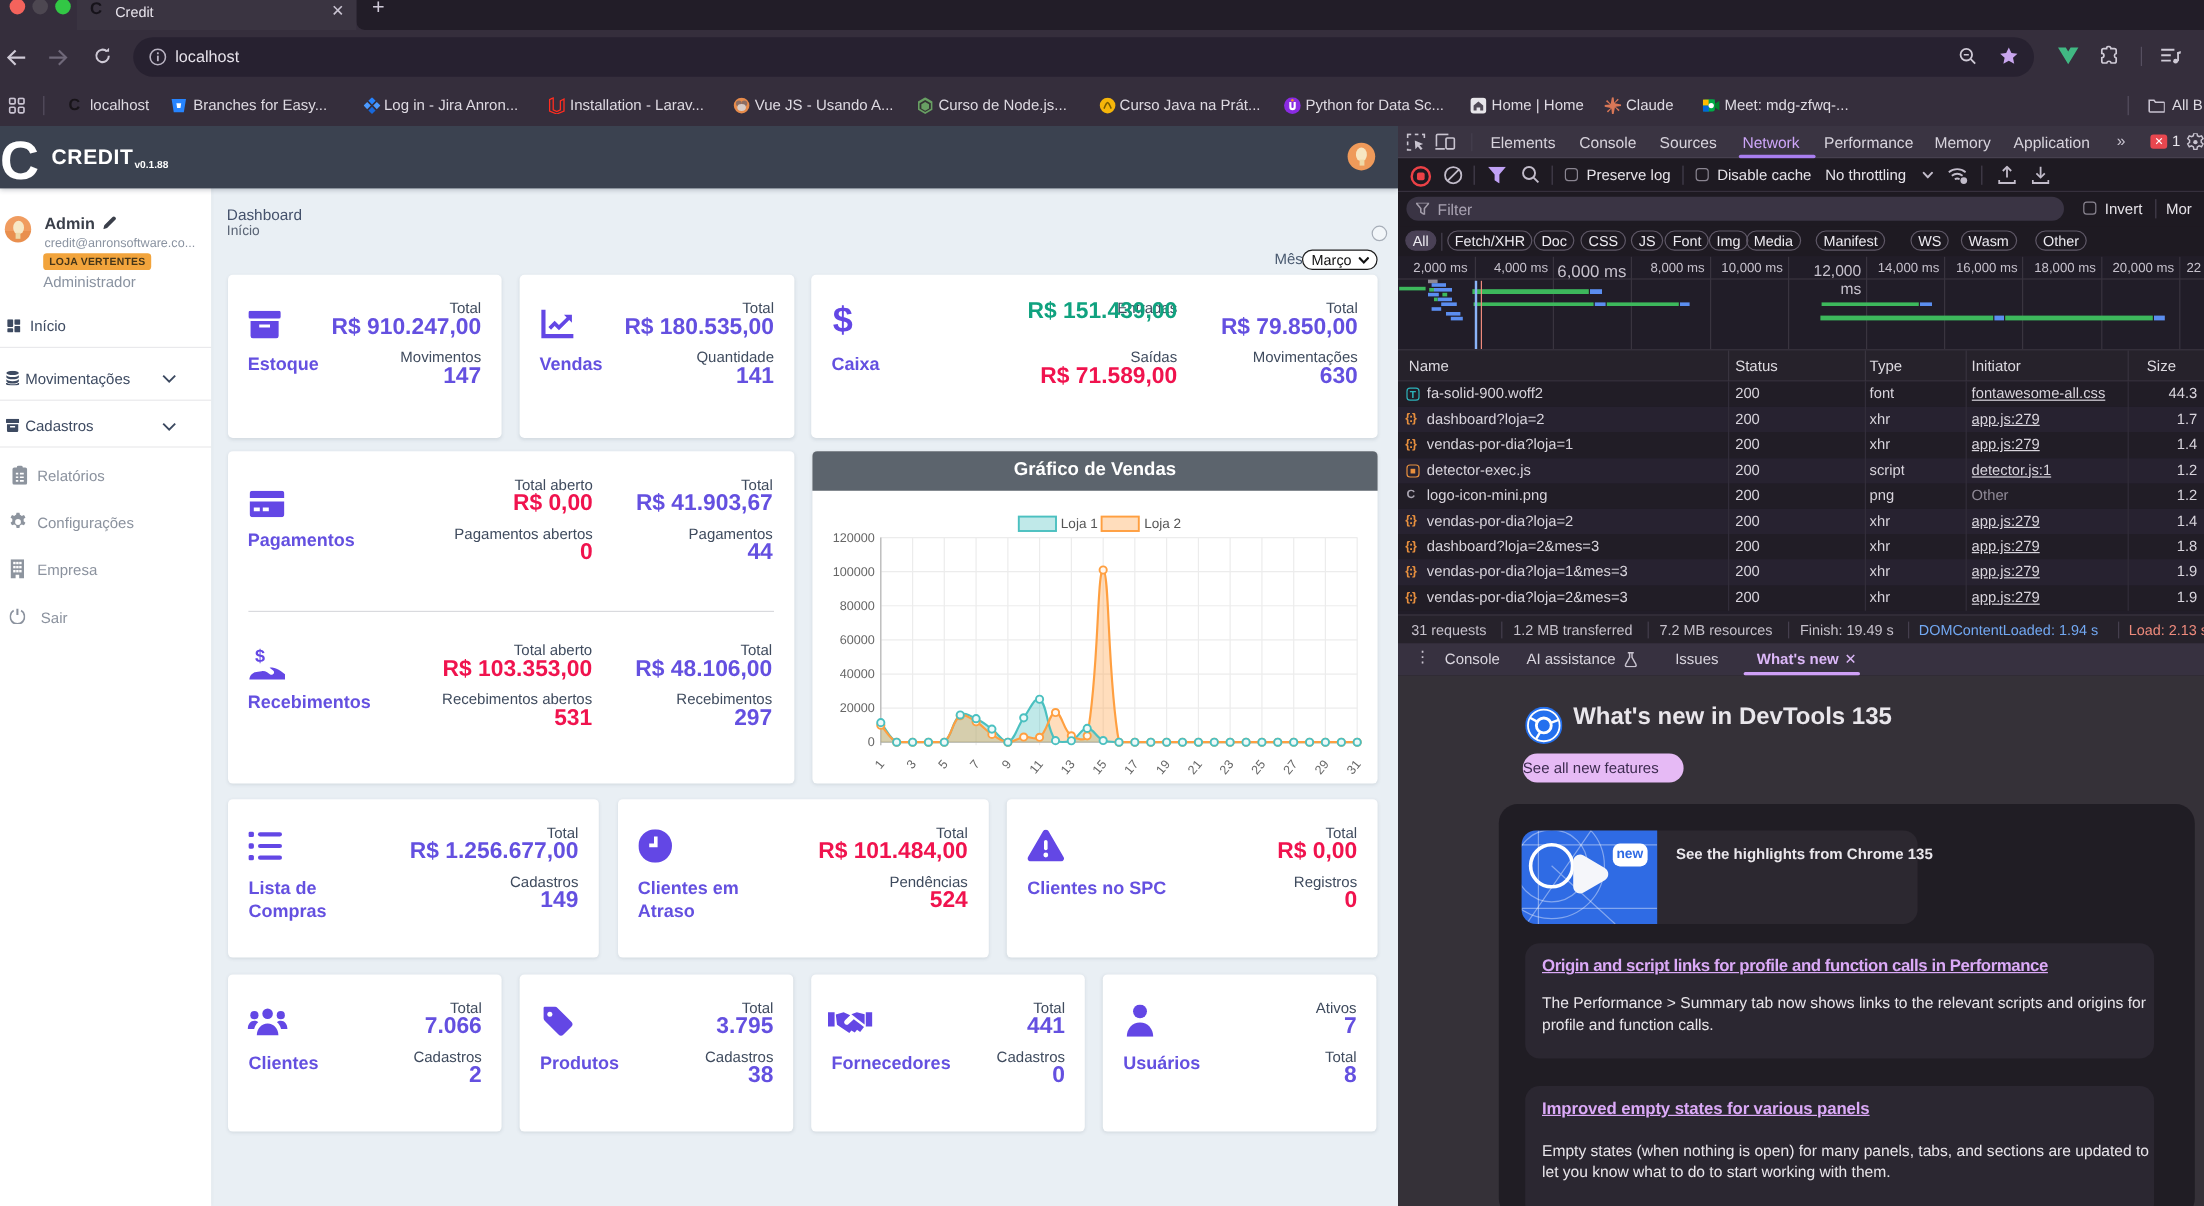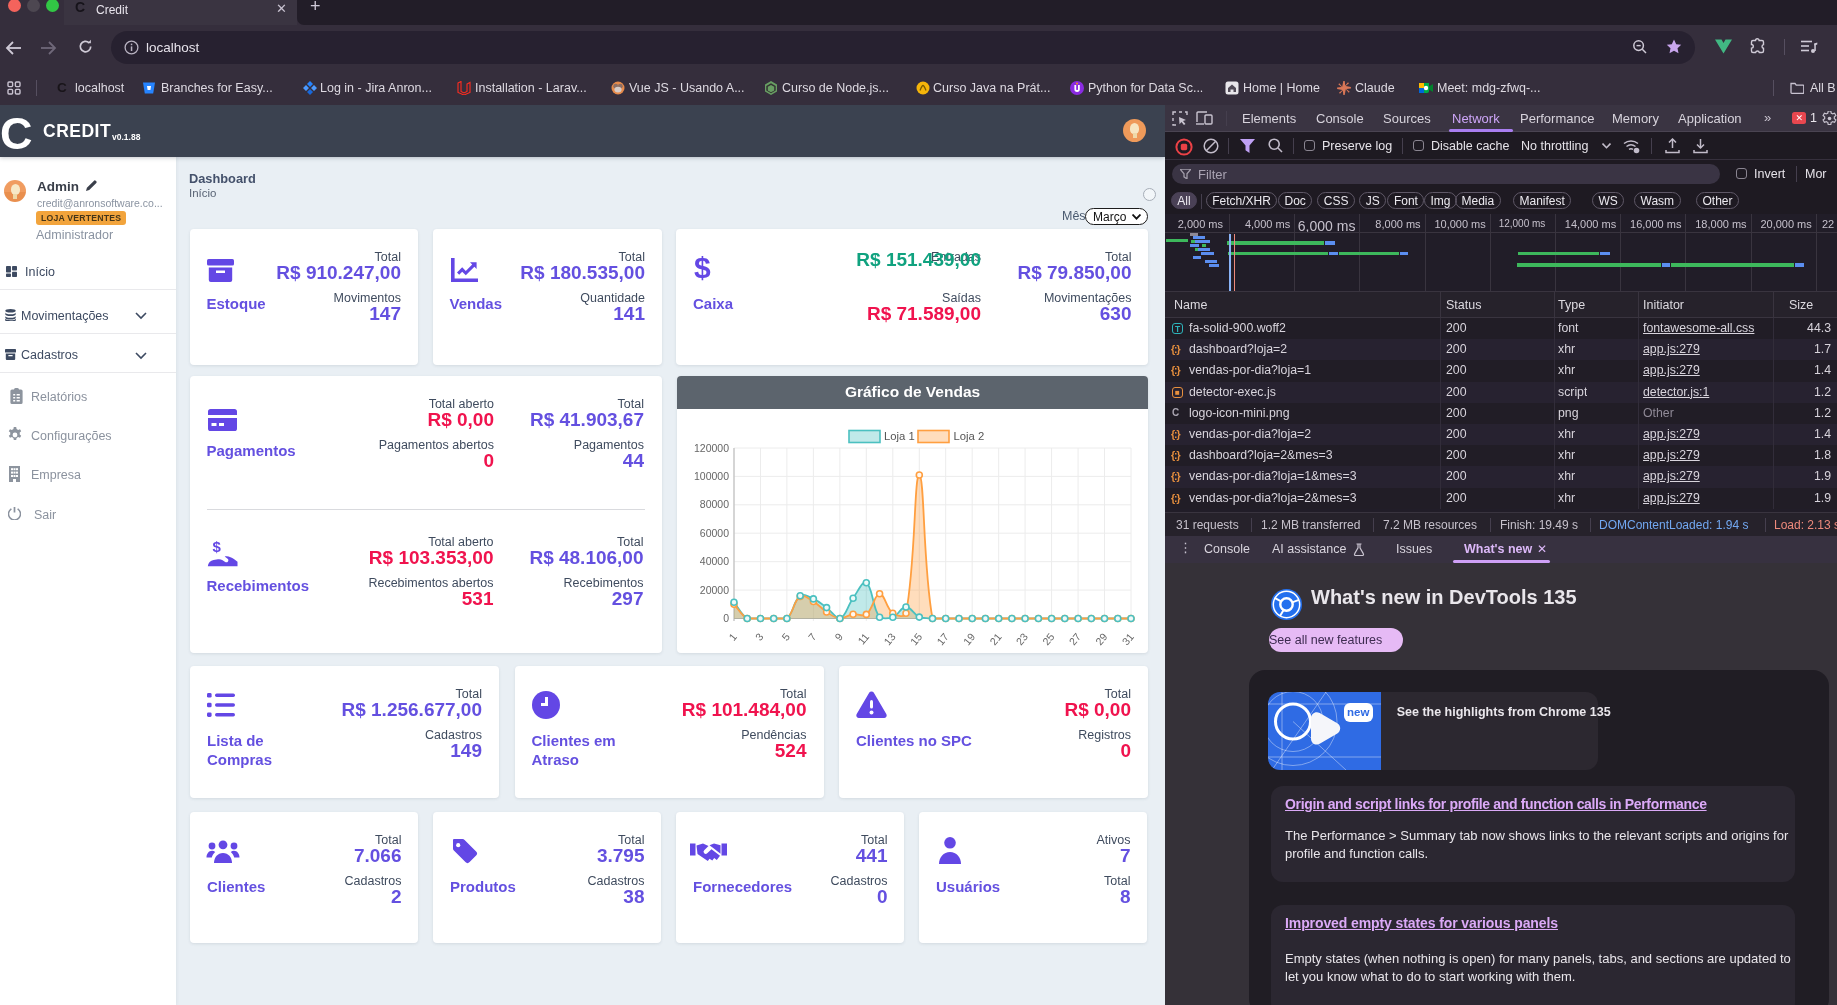--- a/index.html
+++ b/index.html
@@ -282,21 +282,21 @@
       </svg>
     <div class="abs mtxt-g" style="left:31px;top:315px">Empresa</div>
 
     <svg class="abs" style="left:8px;top:354px" width="13" height="13" viewBox="0 0 13 13">
         <path d="M6.5 0v5.5" stroke="#8b929e" stroke-width="1.7" fill="none"></path>
         <path d="M3.4 1.8a6 6 0 1 0 6.2 0" fill="none" stroke="#8b929e" stroke-width="1.5"></path>
       </svg>
     <div class="abs mtxt-g" style="left:34px;top:355px">Sair</div>
   </div>
   <div class="abs" style="left:1143px;top:83px;width:13px;height:13px;border-radius:50%;border:1.5px solid #a7aeb8;background:#f2f6f9"></div>
-<div class="abs" style="left:189px;top:65.5px;font-size:12.8px;font-weight:bold;color:#44516b">Dashboard</div>
+<div class="abs" style="left:189px;top:65.5px;font-size:12.8px;font-weight:normal;color:#44516b">Dashboard</div>
 <div class="abs" style="left:189px;top:82px;font-size:11.5px;color:#5a6475">Início</div>
 <div class="abs" style="left:1062px;top:104px;font-size:12.5px;color:#4a5a70">Mês</div>
 <div class="abs" style="left:1085px;top:103px;width:63px;height:16.5px;border:1.6px solid #1d1d1d;border-radius:8.5px;background:#fff">
 <div class="abs" style="left:7px;top:1px;font-size:12px;color:#111">Março</div>
 <svg class="abs" style="right:6px;top:4.5px" width="9" height="6" viewBox="0 0 9 6">
         <path d="M0.5 0.5l4 4.2 4-4.2" fill="none" stroke="#111" stroke-width="1.8"></path>
       </svg>
     </div>
 <div class="card" style="left:189.5px;top:124px;width:228px;height:136px">
 <svg class="abs" style="left:17px;top:30px" width="27" height="23" viewBox="0 0 27 23">
@@ -734,21 +734,21 @@
 <div class="abs" style="left:390.0px;top:0;width:1px;height:77px;background:#39343f"></div>
 <div class="abs" style="left:455.2px;top:0;width:1px;height:77px;background:#39343f"></div>
 <div class="abs" style="left:520.4px;top:0;width:1px;height:77px;background:#39343f"></div>
 <div class="abs" style="left:585.6px;top:0;width:1px;height:77px;background:#39343f"></div>
 <div class="abs" style="left:650.8px;top:0;width:1px;height:77px;background:#39343f"></div>
 <div class="abs" style="left:0;top:3.5px;width:58px;text-align:right;font-size:11px;color:#c6c1cc">2,000 ms</div>
 <div class="abs" style="left:67.2px;top:3.5px;width:58px;text-align:right;font-size:11px;color:#c6c1cc">4,000 ms</div>
 <div class="abs" style="left:132.4px;top:3.5px;width:58px;text-align:right;font-size:14px;color:#c6c1cc">6,000 ms</div>
 <div class="abs" style="left:197.6px;top:3.5px;width:58px;text-align:right;font-size:11px;color:#c6c1cc">8,000 ms</div>
 <div class="abs" style="left:262.8px;top:3.5px;width:58px;text-align:right;font-size:11px;color:#c6c1cc">10,000 ms</div>
-<div class="abs" style="left:328.0px;top:3.5px;width:58px;text-align:center;font-size:10px;color:#c6c1cc">12,000 ms</div>
+<div class="abs" style="left:328.0px;top:3.5px;width:58px;text-align:right;font-size:13px;color:#c6c1cc">12,000 ms</div>
 <div class="abs" style="left:393.2px;top:3.5px;width:58px;text-align:right;font-size:11px;color:#c6c1cc">14,000 ms</div>
 <div class="abs" style="left:458.4px;top:3.5px;width:58px;text-align:right;font-size:11px;color:#c6c1cc">16,000 ms</div>
 <div class="abs" style="left:523.6px;top:3.5px;width:58px;text-align:right;font-size:11px;color:#c6c1cc">18,000 ms</div>
 <div class="abs" style="left:588.8px;top:3.5px;width:58px;text-align:right;font-size:11px;color:#c6c1cc">20,000 ms</div>
 <div class="abs" style="left:657px;top:3.5px;font-size:11px;color:#c6c1cc">22</div>
 <div class="abs" style="left:0;top:18px;width:672px;height:1px;background:#39343f"></div>
 <div class="abs" style="left:1px;top:25px;width:22px;height:3px;background:#3db85c"></div>
 <div class="abs" style="left:25px;top:19px;width:8px;height:2.5px;background:#8d8894"></div>
 <div class="abs" style="left:28px;top:22px;width:12px;height:3px;background:#5b8ef0"></div>
 <div class="abs" style="left:30px;top:26px;width:15px;height:3px;background:#5b8ef0"></div>

